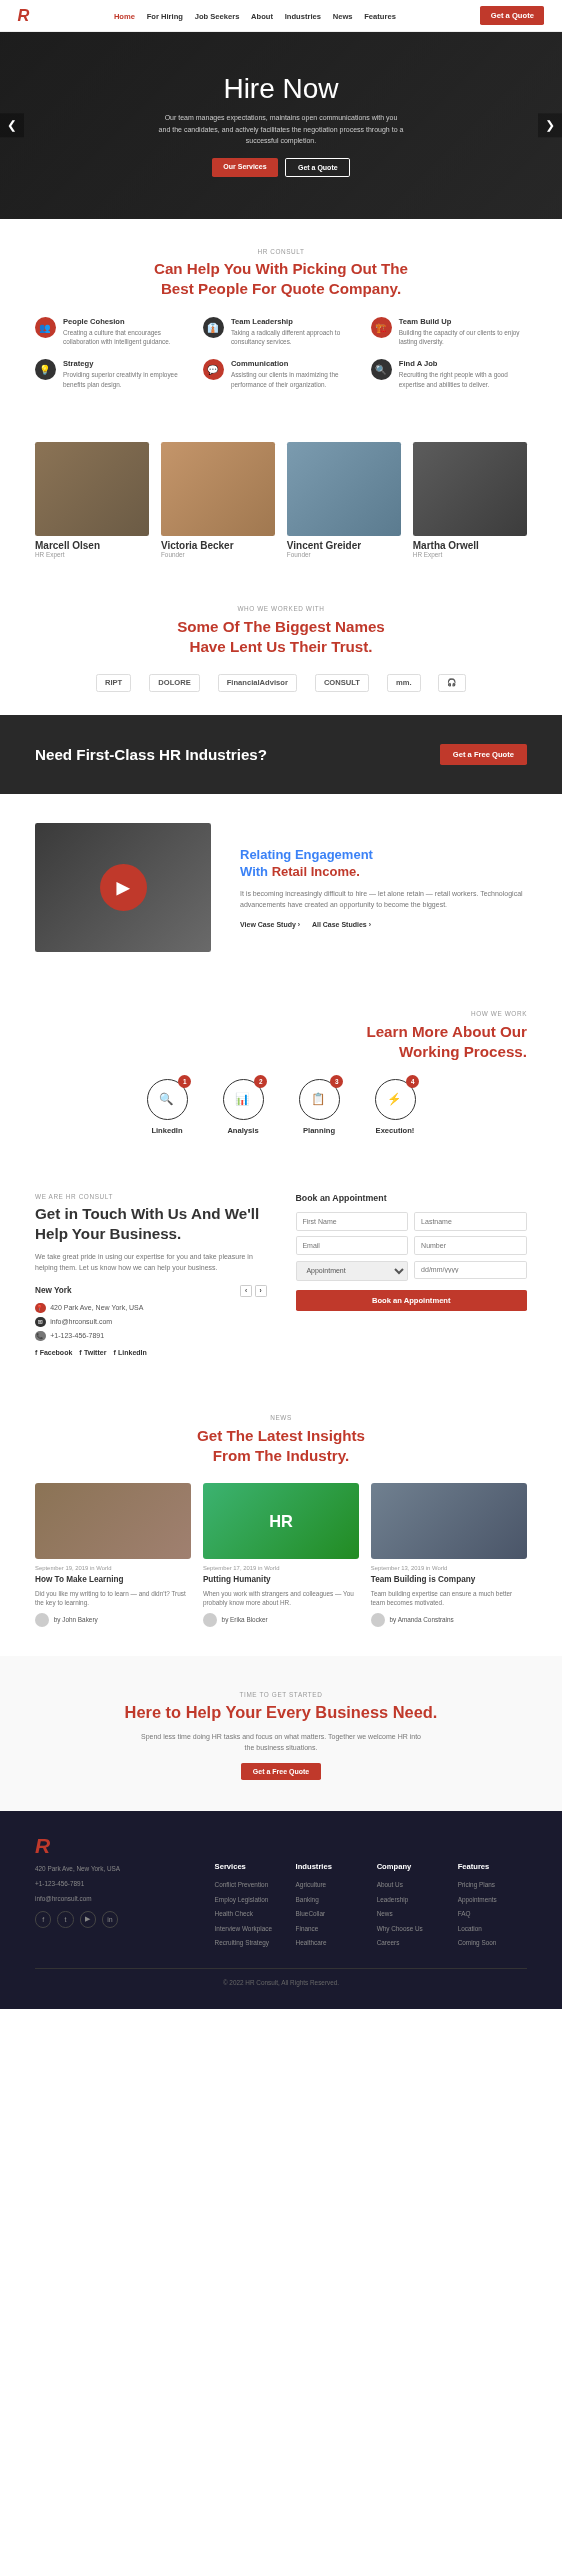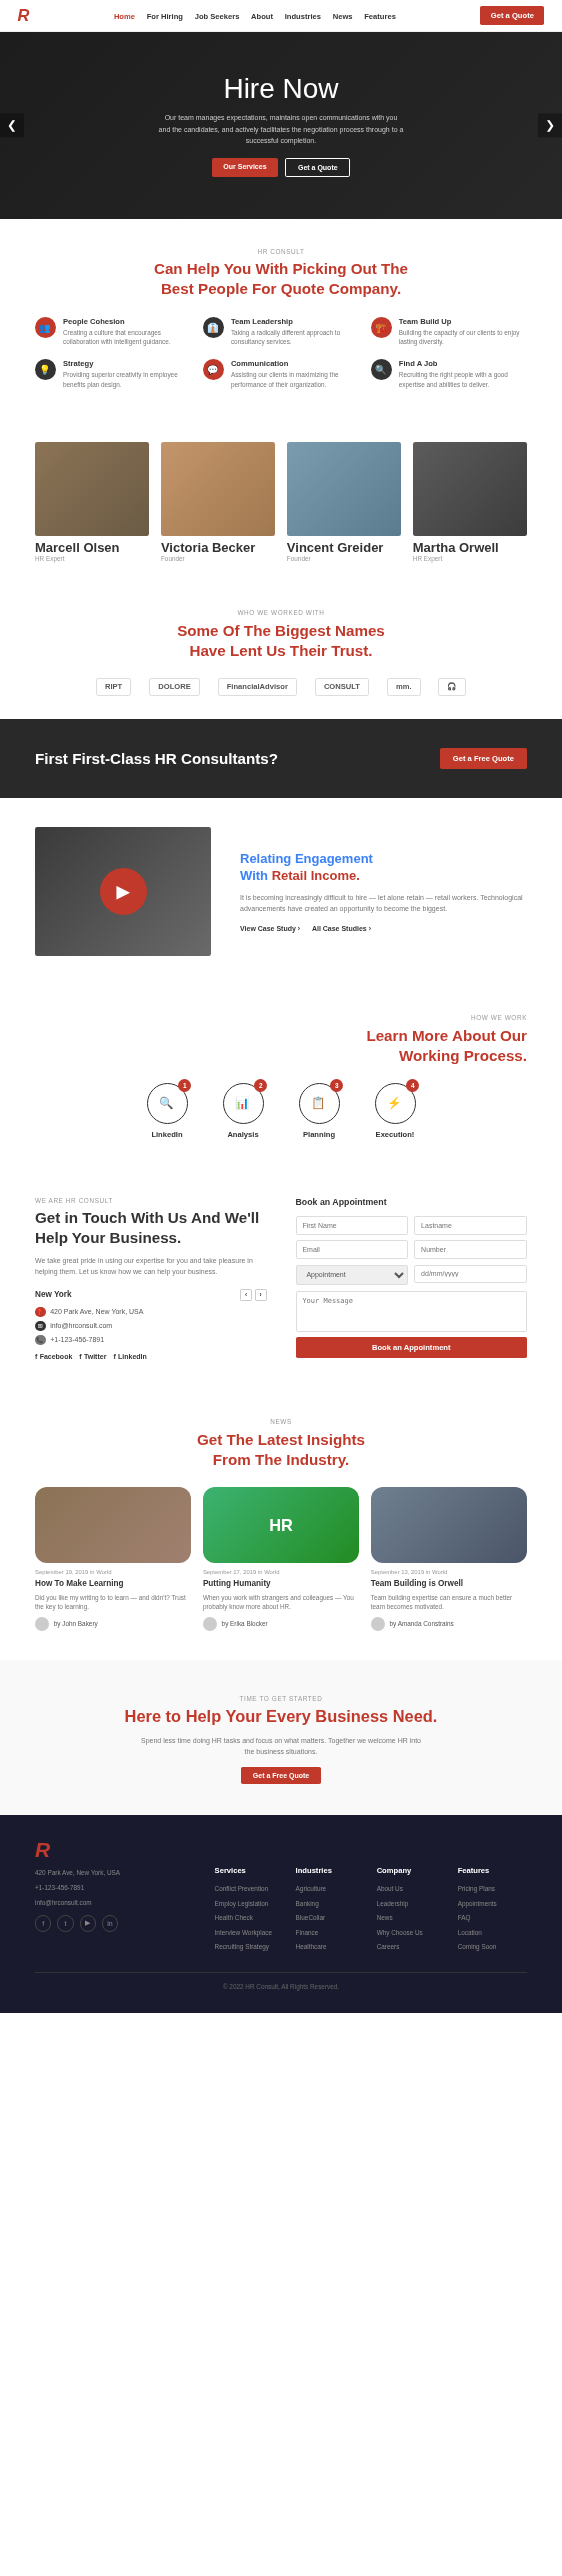--- a/index.html
+++ b/index.html
@@ -48,21 +48,21 @@
     .feature-icon { width: 21px; height: 21px; background: #f5f5f5; border-radius: 50%; display: flex; align-items: center; justify-content: center; font-size: 9.4px; flex-shrink: 0; }
     .feature-icon.red { background: #c0392b; color: #fff; }
     .feature-icon.dark { background: #333; color: #fff; }
     .feature-text h4 { font-size: 7.6px; font-weight: 700; margin-bottom: 2.3px; }
     .feature-text p { font-size: 6.4px; color: #777; line-height: 1.5; }
 
     
     .section-team { padding: 23.4px 35px; }
     .team-grid { display: grid; grid-template-columns: repeat(4, 1fr); gap: 11.7px; }
     .team-photo { width: 100%; height: 94px; border-radius: 2.3px; background: #ccc; overflow: hidden; }
-    .team-member h4 { font-size: 13px; font-weight: 700; margin-top: 4.7px; }
+    .team-member h4 { font-size: 10px; font-weight: 700; margin-top: 4.7px; }
     .team-member p { font-size: 6.4px; color: #999; }
 
     
     .section-clients { padding: 23.4px 35px; text-align: center; }
     .clients-logos { display: flex; gap: 17.6px; justify-content: center; align-items: center; flex-wrap: wrap; margin-top: 11.7px; }
     .client-logo { font-size: 7.6px; font-weight: 700; color: #555; padding: 3.5px 8.2px; border: 0.6px solid #ddd; border-radius: 2.3px; }
 
     
     .cta-banner {
       background: linear-gradient(rgba(30,30,30,0.8), rgba(30,30,30,0.8)), #555;
@@ -124,21 +124,21 @@
       width: 100%; padding: 4.7px 5.9px; border: 0.6px solid #ddd; border-radius: 1.8px;
       font-size: 7px; color: #555;
     }
     .form-field textarea { height: 41px; resize: none; }
     .btn-book { background: #c0392b; color: #fff; padding: 5.9px; border: none; border-radius: 1.8px; width: 100%; font-size: 7.6px; font-weight: 700; cursor: pointer; margin-top: 3.5px; }
 
     
     .section-news { padding: 29px 35px; text-align: center; }
     .news-grid { display: grid; grid-template-columns: repeat(3, 1fr); gap: 11.7px; margin-top: 17.6px; text-align: left; }
     .news-item {}
-    .news-image { width: 100%; height: 76px; border-radius: 12px; background: #ccc; margin-bottom: 5.9px; overflow: hidden; }
+    .news-image { width: 100%; height: 76px; border-radius: 3px; background: #ccc; margin-bottom: 5.9px; overflow: hidden; }
     .news-meta { font-size: 5.9px; color: #999; margin-bottom: 2.9px; }
     .news-title { font-size: 8.2px; font-weight: 800; margin-bottom: 3.5px; line-height: 1.4; }
     .news-desc { font-size: 6.4px; color: #777; line-height: 1.5; margin-bottom: 4.7px; }
     .news-author { display: flex; align-items: center; gap: 4.7px; font-size: 6.4px; color: #555; }
     .author-avatar { width: 14px; height: 14px; border-radius: 50%; background: #ccc; }
 
     
     .section-cta-bottom { padding: 35px; text-align: center; background: #f9f9f9; }
     .section-cta-bottom h2 { font-size: 16.4px; font-weight: 800; line-height: 1.3; margin-bottom: 7px; }
     .section-cta-bottom h2 span { color: #c0392b; }
@@ -291,21 +291,21 @@
     <div class="client-logo">RIPT</div>
     <div class="client-logo">DOLORE</div>
     <div class="client-logo">FinancialAdvisor</div>
     <div class="client-logo">CONSULT</div>
     <div class="client-logo">mm.</div>
     <div class="client-logo">🎧</div>
   </div>
 </section>
 
 <section class="cta-banner">
-  <h2>First First-Class HR Consultants?</h2>
+  <h2>Need First-Class HR Industries?</h2>
   <a href="#" class="btn-red-outline">Get a Free Quote</a>
 </section>
 
 <section class="section-case">
   <div class="case-image">
     <div class="case-img-inner">
       <div class="case-person">▶</div>
     </div>
   </div>
   <div class="case-content">
@@ -409,23 +409,20 @@
     </div>
     <div class="form-row">
       <div class="form-field">
         <select>
           <option>Appointment</option>
         </select>
       </div>
       <div class="form-field">
         <input type="text" placeholder="dd/mm/yyyy" style="">
       </div>
-    </div>
-    <div class="form-field">
-      <textarea placeholder="Your Message" style=""></textarea>
     </div>
     <button class="btn-book">Book an Appointment</button>
   </div>
 </section>
 
 <section class="section-news">
   <div class="section-label">NEWS</div>
   <h2 class="section-title">
     <span>Get The Latest Insights</span><br>
     <span style="color:#c0392b;">From The Industry.</span>
@@ -449,21 +446,21 @@
       <h3 class="news-title">Putting Humanity</h3>
       <p class="news-desc">When you work with strangers and colleagues — You probably know more about HR.</p>
       <div class="news-author">
         <div class="author-avatar"></div>
         <span>by Erika Blocker</span>
       </div>
     </div>
     <div class="news-item">
       <div class="news-image img-news3"></div>
       <div class="news-meta">September 13, 2019 in World</div>
-      <h3 class="news-title">Team Building is Orwell</h3>
+      <h3 class="news-title">Team Building is Company</h3>
       <p class="news-desc">Team building expertise can ensure a much better team becomes motivated.</p>
       <div class="news-author">
         <div class="author-avatar"></div>
         <span>by Amanda Constrains</span>
       </div>
     </div>
   </div>
 </section>
 
 <section class="section-cta-bottom">

